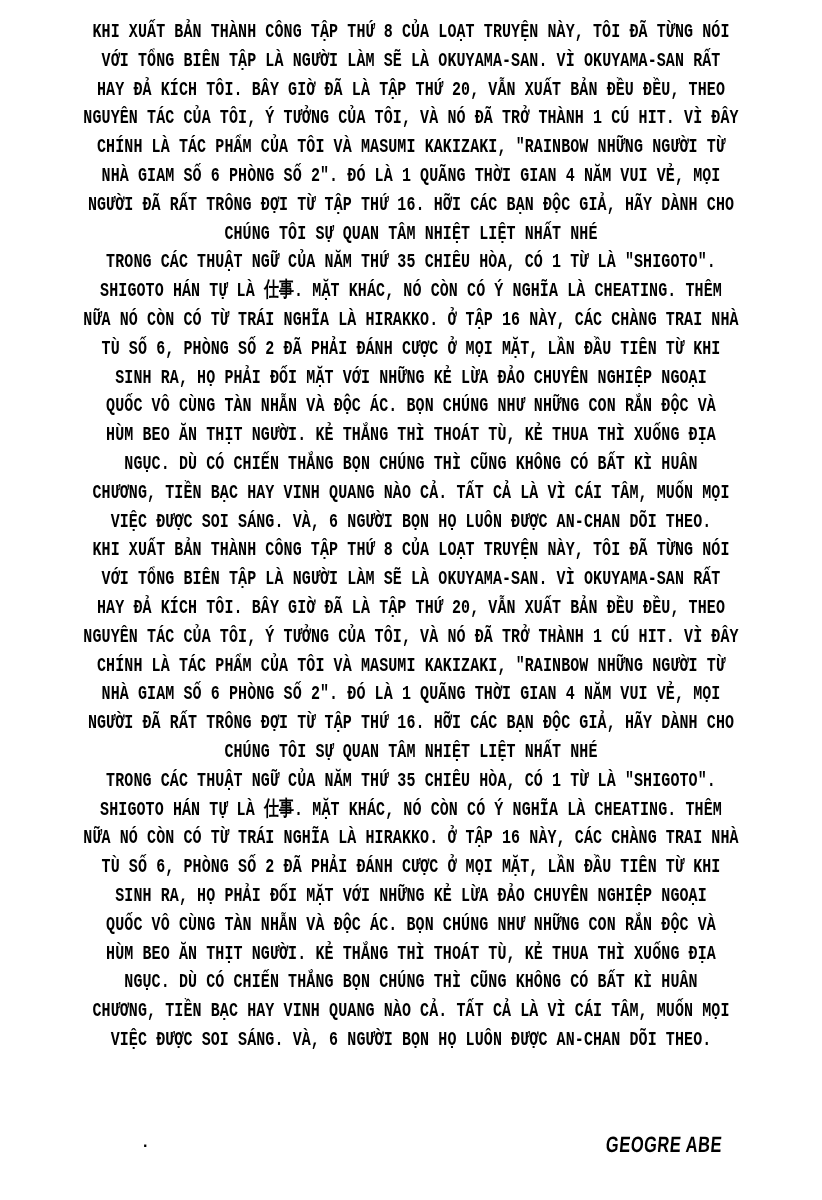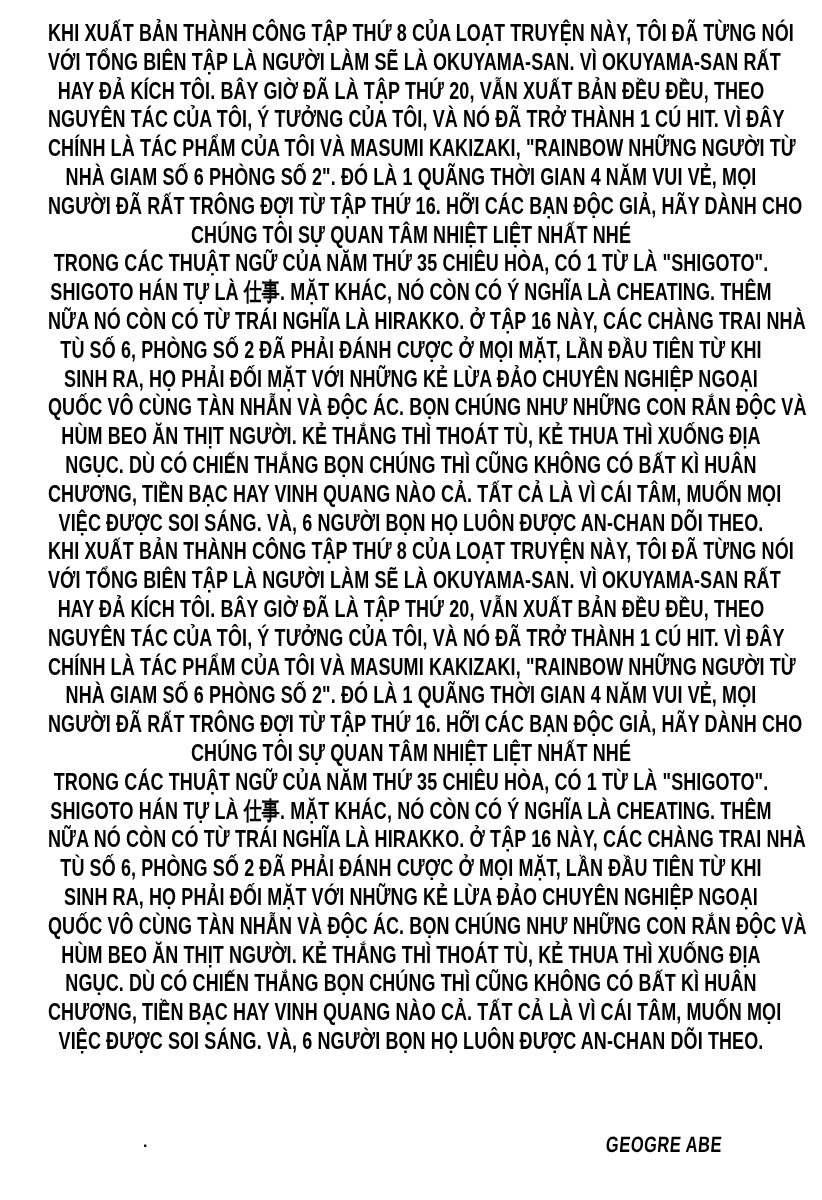--- a/index.html
+++ b/index.html
@@ -23,22 +23,23 @@
     left: 48px;
     right: 48px;
     text-align: center;
   }
   .block {
     display: block;
   }
   .line {
     height: 28.8px;
     line-height: 28.8px;
-    font-size: 18px;
+    font-size: 15px;
     white-space: nowrap;
+    font-family: Liberation Mono, monospace;
   }
   .line-inner {
     display: inline-block;
     transform: scaleY(1.38);
     transform-origin: center;
     letter-spacing: 0.1px;
   }
   .footer {
     position: absolute;
     left: 0;

